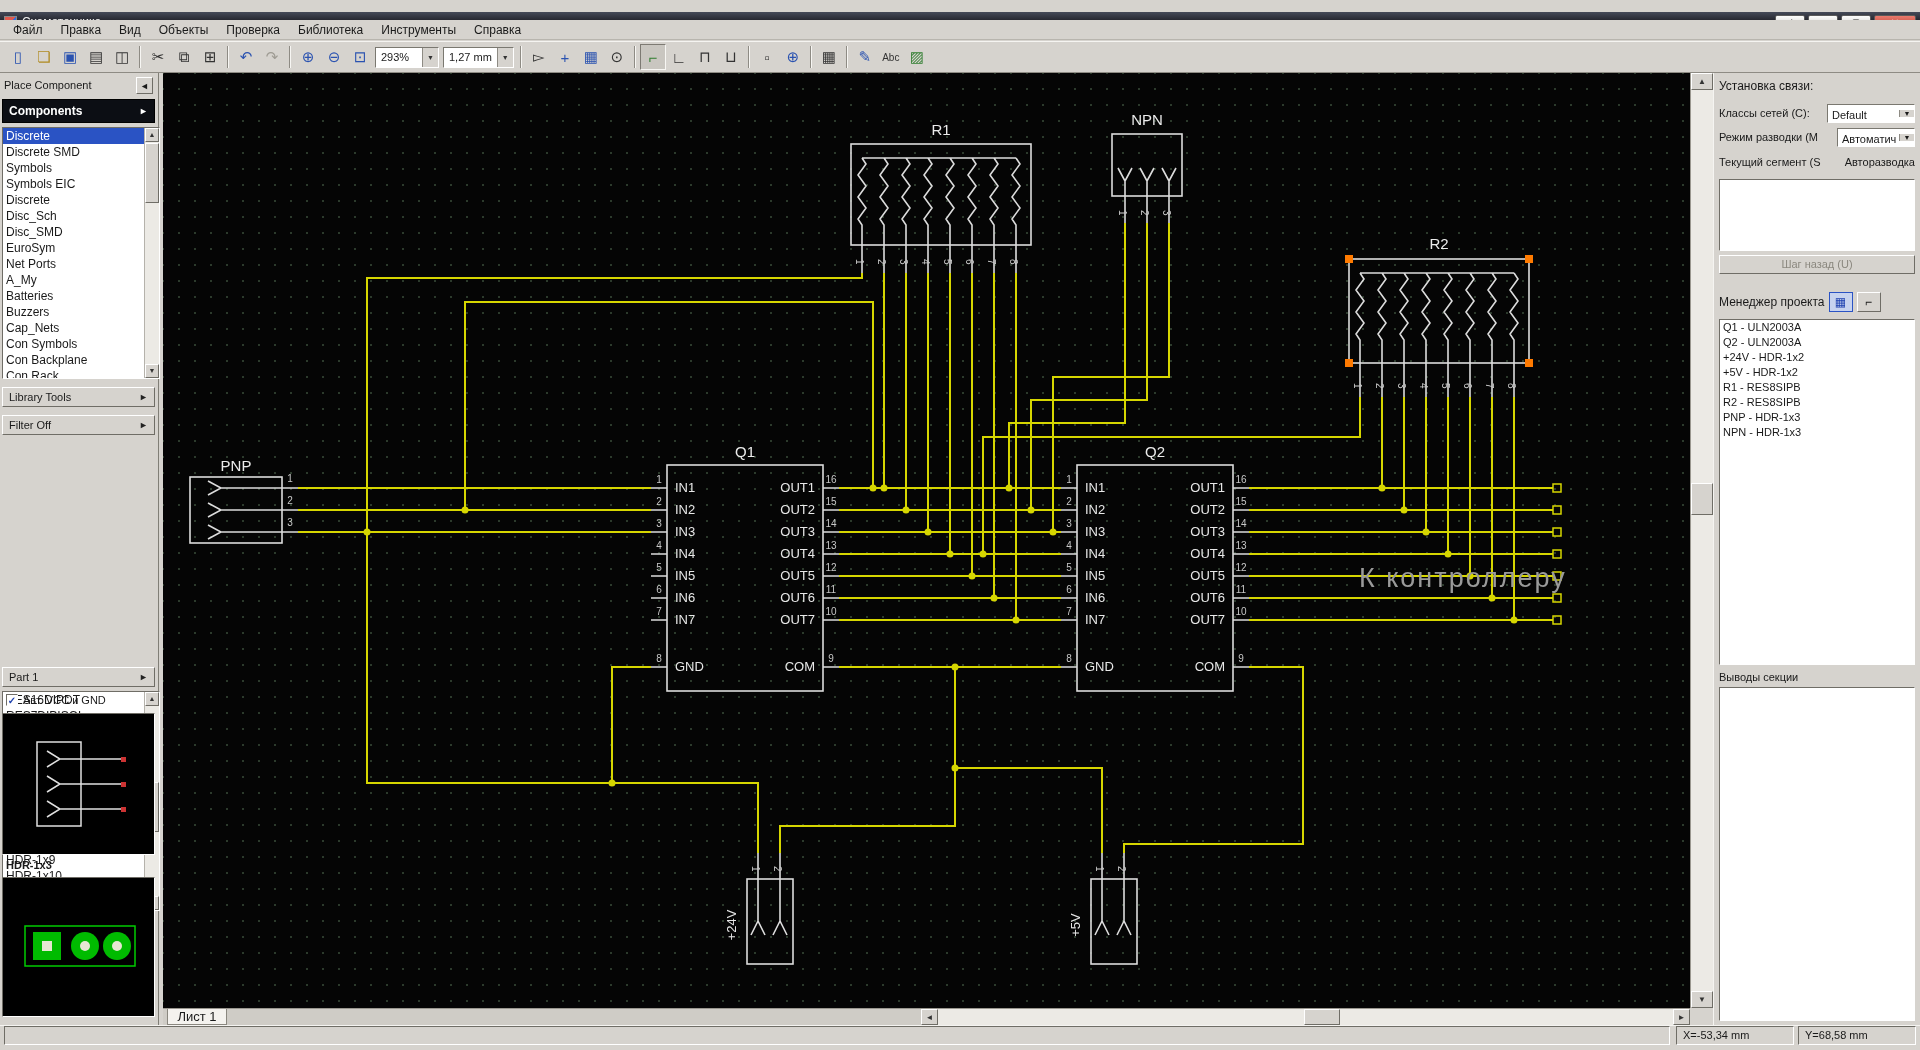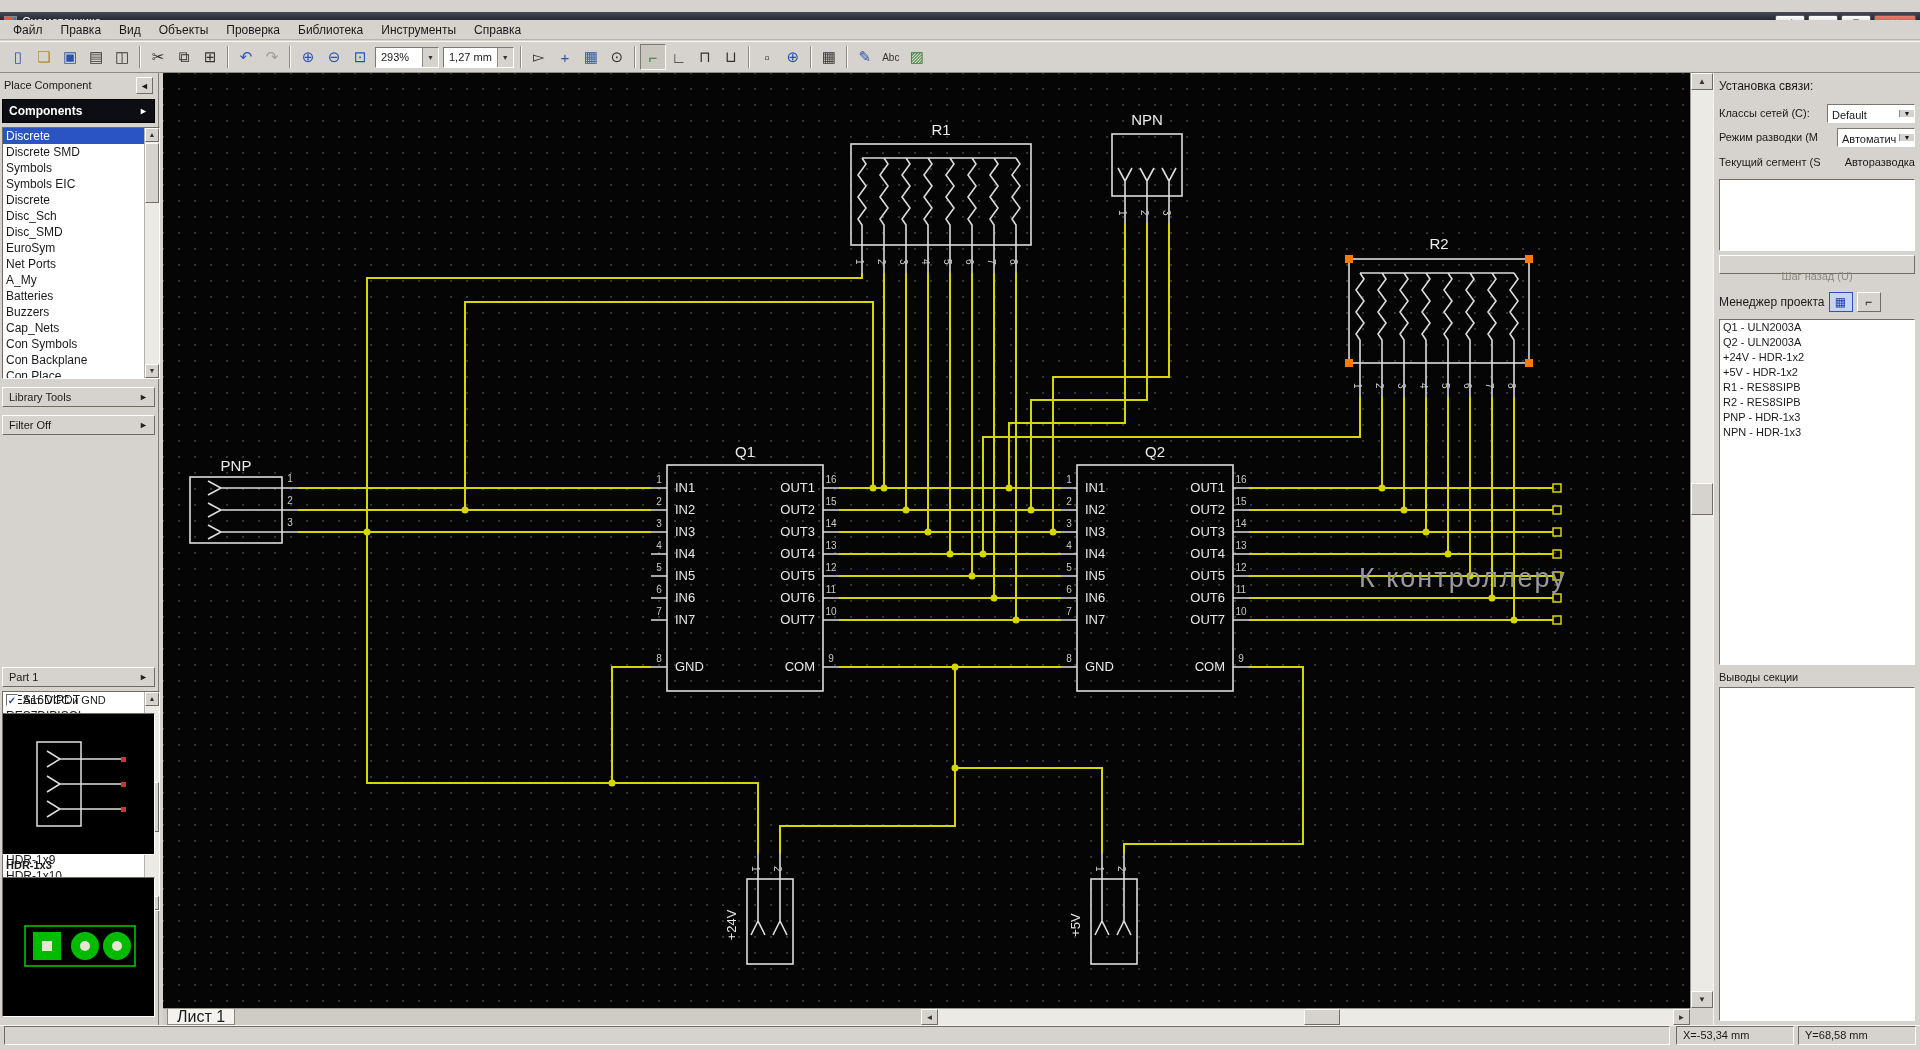--- a/index.html
+++ b/index.html
@@ -76,42 +76,42 @@
   .netlbl{font-size:27px;fill:#9a9a9a;letter-spacing:2px}
 
   
   .vscroll{position:absolute;left:1690px;top:73px;width:23px;height:935px;background:#eceae5;border-left:1px solid #9a978f}
   .vscroll .sarr{height:17px;background:#d6d3ce;border:1px solid;border-color:#fff #6f6d66 #6f6d66 #fff;
     font-size:8px;text-align:center;line-height:15px;color:#333}
   .vscroll .sarr.dn{position:absolute;bottom:0;left:0;right:0}
   .vscroll .thumb{position:absolute;left:0;right:0;top:410px;height:32px;background:#d6d3ce;
     border:1px solid;border-color:#fff #6f6d66 #6f6d66 #fff}
   .hstrip{position:absolute;left:163px;top:1008px;width:1527px;height:17px;background:#cfccc6;border-top:1px solid #9a978f;display:flex}
-  .sheettab{width:68px;height:16px;margin-left:4px;background:#f4f2ee;border:1px solid #8a877f;border-top:none;
-    font-size:16px;text-align:center;line-height:15px}
+  .sheettab{width:60px;height:16px;margin-left:4px;background:#f4f2ee;border:1px solid #8a877f;border-top:none;
+    font-size:13px;text-align:center;line-height:15px}
   .hscroll{position:absolute;left:758px;top:0;right:0;bottom:0;background:#eceae5}
   .hscroll .sarr{position:absolute;top:0;bottom:0;width:17px;background:#d6d3ce;border:1px solid;
     border-color:#fff #6f6d66 #6f6d66 #fff;font-size:8px;text-align:center;line-height:15px;color:#333}
   .hscroll .thumb{position:absolute;top:0;bottom:0;left:383px;width:36px;background:#d6d3ce;
     border:1px solid;border-color:#fff #6f6d66 #6f6d66 #fff}
 
   
   .rightpanel{position:absolute;left:1713px;top:73px;width:207px;height:952px;background:#d6d3ce;border-left:1px solid #f5f4f1}
   .rp-abs{position:absolute;left:5px;right:5px}
   .rp-title{font-size:12px}
   .rprow{display:flex;align-items:center;justify-content:space-between}
   .rplabel{font-size:11px;white-space:nowrap;overflow:hidden}
   .rcombo{height:19px;width:88px;display:flex;align-items:center;border:1px solid;flex:none;
     border-color:#7a7870 #ffffff #ffffff #7a7870;background:#fff}
   .rcombo .val{padding:3px 4px 0 4px;font-size:11px;flex:1;white-space:nowrap;overflow:hidden}
   .rcombo .arr{width:15px;background:#d6d3ce;border-left:1px solid #8e8b84;display:flex;align-items:center;justify-content:center;font-size:7px}
   .rvalue{font-size:11px;white-space:nowrap}
   .sunken{background:#fff;border:1px solid;border-color:#6f6d66 #ffffff #ffffff #6f6d66}
   .rbtn{background:#d6d3ce;border:1px solid;border-color:#fff #6f6d66 #6f6d66 #fff;
-    font-size:11px;color:#8b887f;text-align:center;padding-top:14px}
+    font-size:11px;color:#8b887f;text-align:center;padding-top:2px}
   .mgrhdr{display:flex;align-items:center}
   .mgrhdr .ttl{font-size:12px}
   .mgrbtn{width:24px;height:20px;margin-left:4px;background:#d6d3ce;border:1px solid;
     border-color:#fff #6f6d66 #6f6d66 #fff;font-size:12px;text-align:center;line-height:18px}
   .mgrbtn.active{border-color:#2a53c4;background:#c7d3ef;color:#1c3fae}
   .projlist .item{height:15px;line-height:15px;font-size:11px;padding:0 3px;white-space:nowrap}
 
   
   .statusbar{position:absolute;left:0;top:1025px;width:1920px;height:25px;background:#d6d3ce;
     border-top:1px solid #f5f4f1;display:flex;align-items:flex-start}
@@ -268,21 +268,21 @@
           <div class="item">Disc_Sch</div>
           <div class="item">Disc_SMD</div>
           <div class="item">EuroSym</div>
           <div class="item">Net Ports</div>
           <div class="item">A_My</div>
           <div class="item">Batteries</div>
           <div class="item">Buzzers</div>
           <div class="item">Cap_Nets</div>
           <div class="item">Con Symbols</div>
           <div class="item">Con Backplane</div>
-          <div class="item">Con Place</div>
+          <div class="item">Con Rack</div>
         </div>
       <div class="lsb">
         <div class="sarr">▲</div>
         <div class="thumb" style="top:15px;height:60px"></div>
         <div class="sarr dn">▼</div>
       </div>
     </div>
     <div class="lp-abs bar3d" style="top:314px;height:20px">
       <span>Library Tools</span>
       <span class="arr">►</span>

